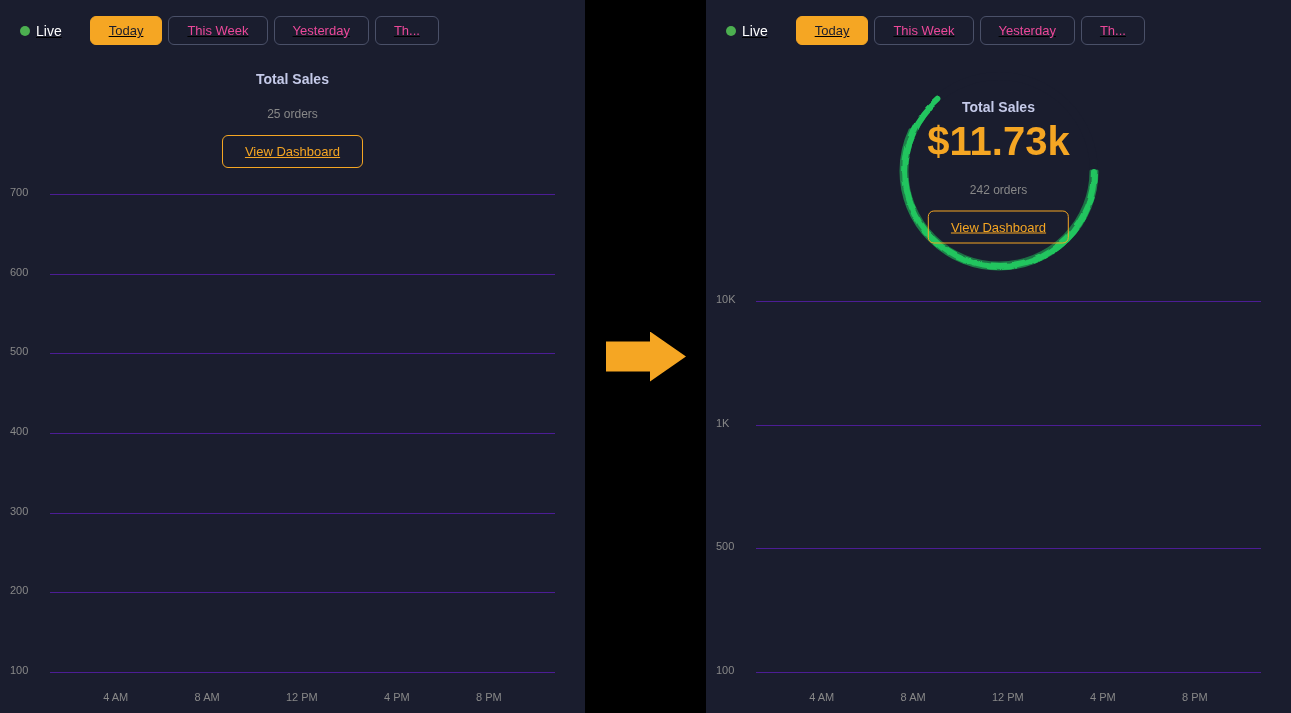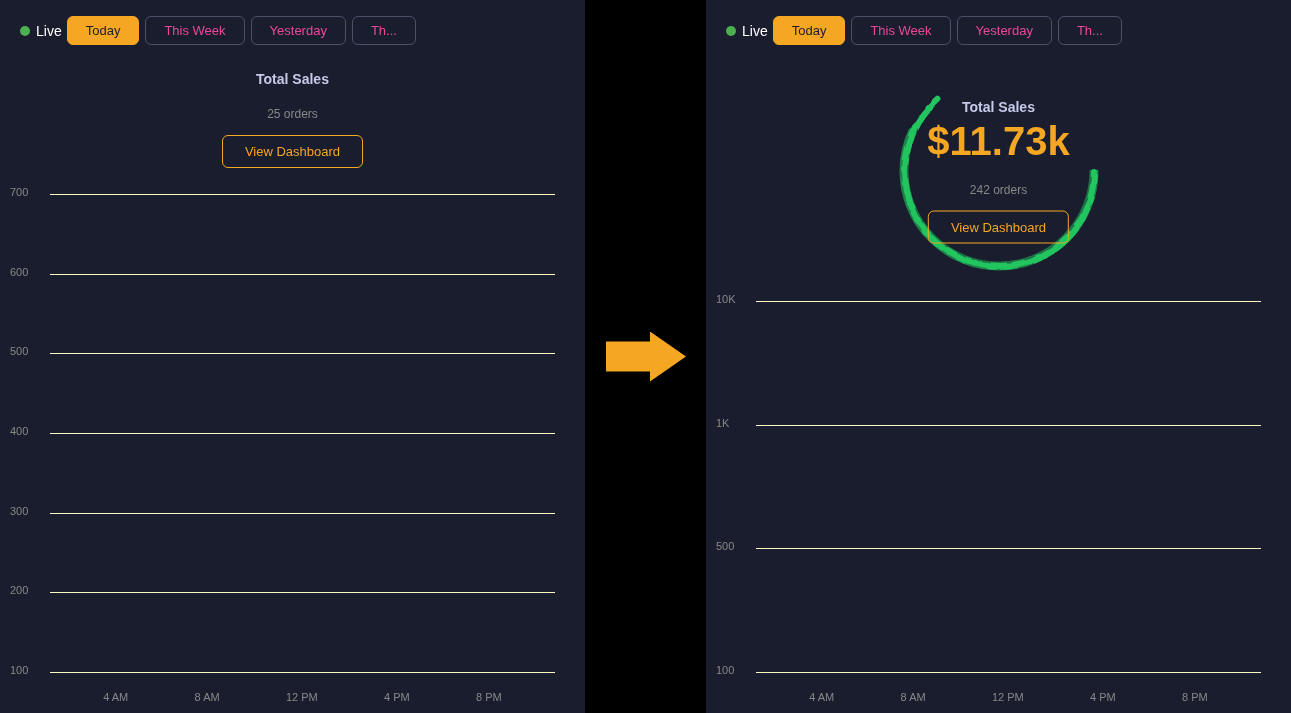--- a/index.html
+++ b/index.html
@@ -41,22 +41,23 @@
       height: 50px;
       background: #f5a623;
       clip-path: polygon(0 20%, 55% 20%, 55% 0%, 100% 50%, 55% 100%, 55% 80%, 0 80%);
     }
 
     
     .panel-header {
       display: flex;
       align-items: center;
       padding: 16px 20px;
-      gap: 1px;
+      gap: 8px;
       flex-shrink: 0;
+      text-decoration: underline;
     }
 
     .live-indicator {
       display: flex;
       align-items: center;
       gap: 6px;
       color: #fff;
       font-size: 14px;
       font-weight: 500;
     }
@@ -64,21 +65,21 @@
     .live-dot {
       width: 10px;
       height: 10px;
       background: #4caf50;
       border-radius: 50%;
     }
 
     .tab-group {
       display: flex;
       gap: 6px;
-      margin-left: 4px;
+      margin-left: 20px;
     }
 
     .tab {
       padding: 6px 18px;
       border-radius: 6px;
       font-size: 13px;
       font-weight: 500;
       cursor: pointer;
       border: 1px solid transparent;
     }
@@ -163,20 +164,21 @@
     .view-dashboard-btn {
       display: inline-block;
       padding: 8px 22px;
       border: 1.5px solid #f5a623;
       border-radius: 6px;
       color: #f5a623;
       font-size: 13px;
       background: transparent;
       cursor: pointer;
       margin-top: 2px;
+      text-decoration: underline;
     }
 
     
     .chart-area {
       flex: 1;
       position: relative;
       padding: 10px 30px 40px 50px;
     }
 
     .chart-grid {
@@ -186,21 +188,21 @@
       right: 30px;
       bottom: 40px;
       display: flex;
       flex-direction: column;
       justify-content: space-between;
     }
 
     .grid-line {
       width: 100%;
       height: 1px;
-      background: #fef9c3;
+      background: #4c1d95;
       position: relative;
     }
 
     .grid-label {
       position: absolute;
       left: -40px;
       top: -8px;
       color: #888;
       font-size: 11px;
     }

